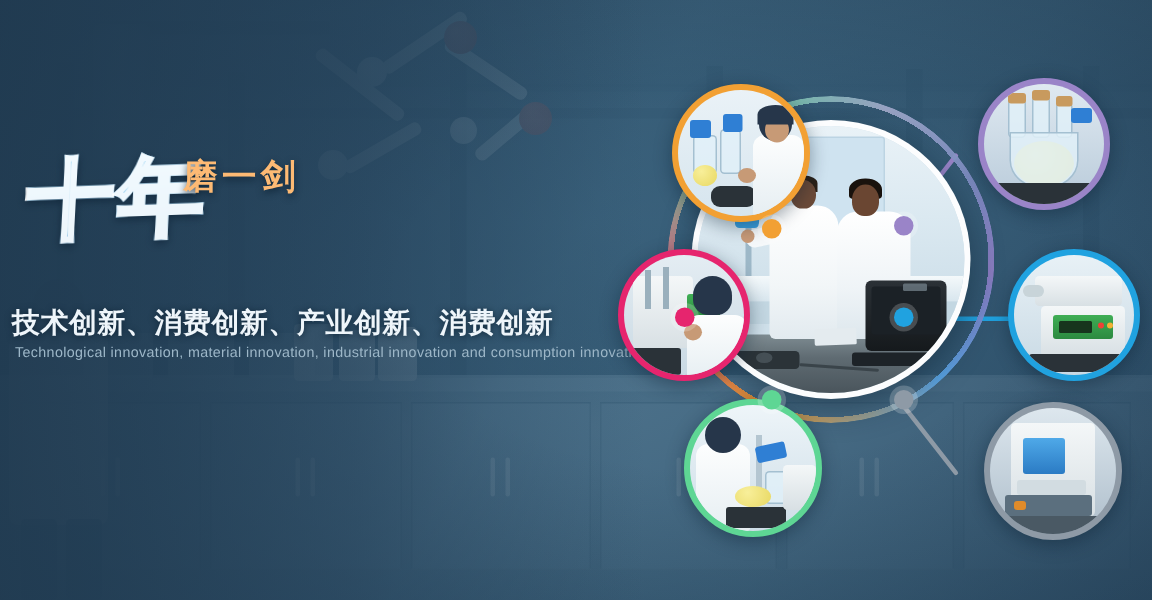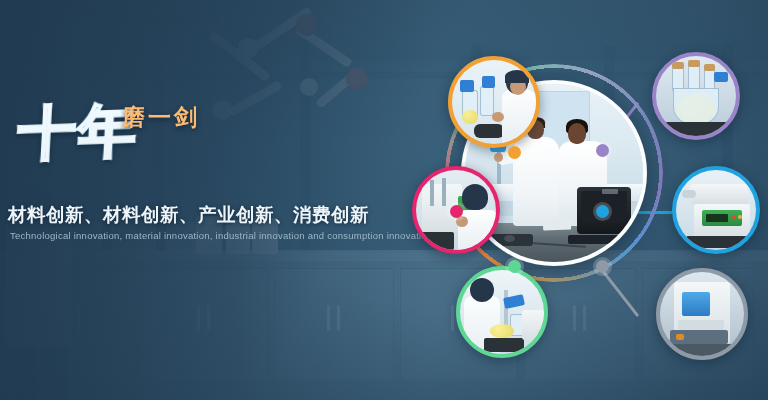--- a/index.html
+++ b/index.html
@@ -348,21 +348,21 @@
     <div class="bg-tint"></div>
     <div class="bg-vignette"></div>
     <div class="bg-left-shade"></div>
   </div>
 
   <div class="text-block">
     <div class="headline-row">
       <div class="brush-title">十年</div>
       <div class="sub-a">磨一剑</div>
     </div>
-    <div class="tagline">材料创新、材料创新、产业创新、消费创新</div>
+    <div class="tagline">技术创新、消费创新、产业创新、消费创新</div>
     <div class="tagline-en">Technological innovation, material innovation, industrial innovation and consumption innovation</div>
   </div>
 
   <div class="composition">
 
     <div class="connector" style="left:112px; top:116px; width:56px; background:#f2a033; transform:rotate(-128deg);"></div>
     <div class="connector" style="left:200px; top:112px; width:62px; background:#9a84c8; transform:rotate(-52deg);"></div>
     <div class="connector" style="left:56px; top:173px; width:58px; background:#e6256e; transform:rotate(0deg);"></div>
     <div class="connector" style="left:200px; top:173px; width:84px; background:#20a2e0; transform:rotate(0deg);"></div>
     <div class="connector" style="left:112px; top:228px; width:58px; background:#5ed694; transform:rotate(128deg);"></div>

